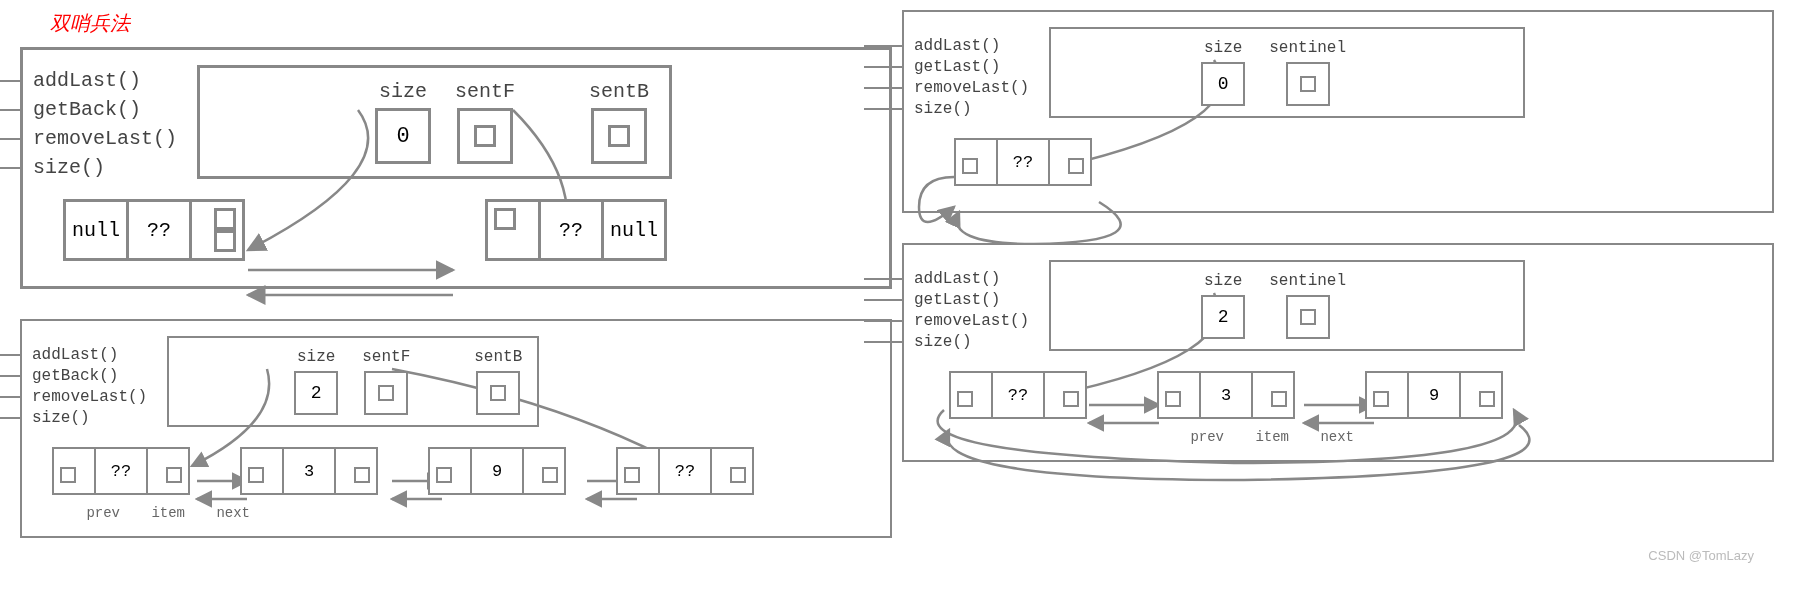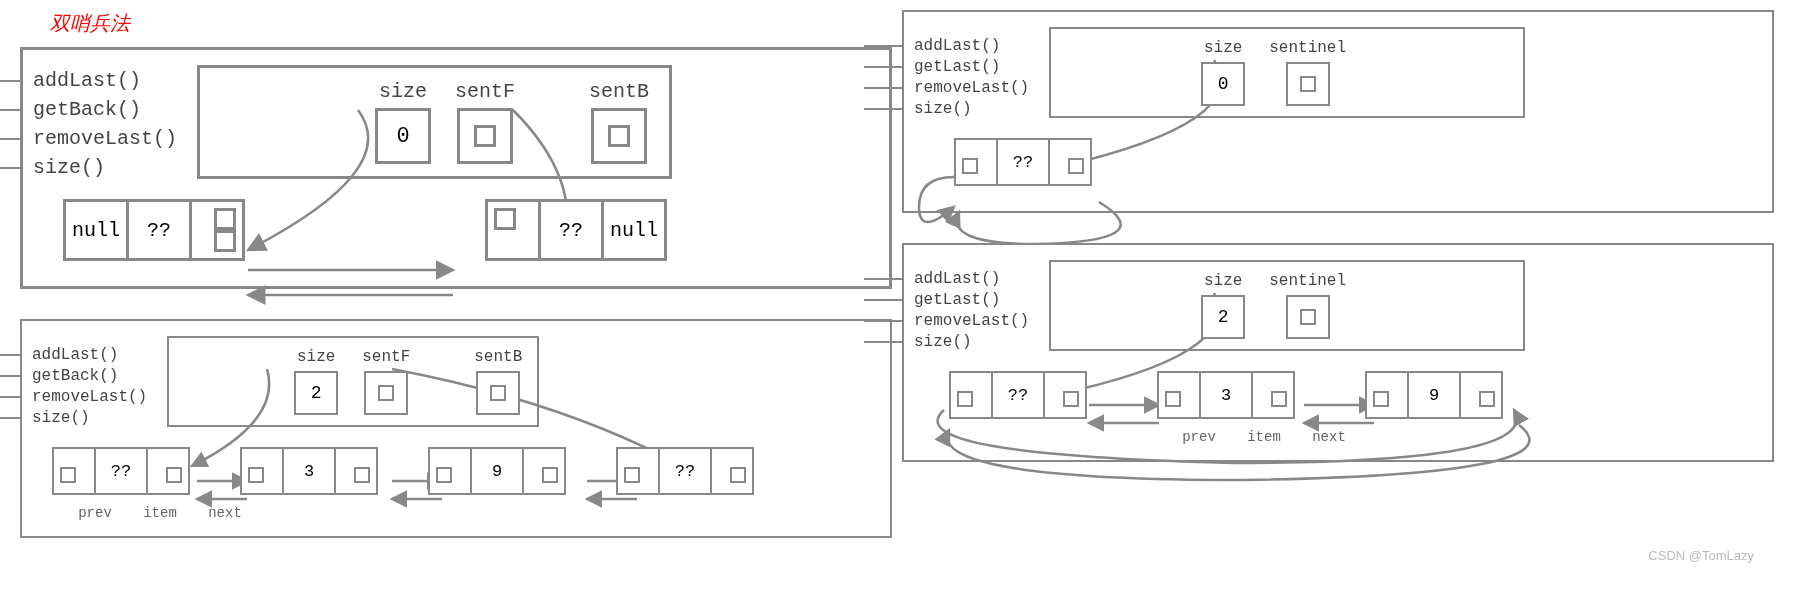--- a/index.html
+++ b/index.html
@@ -35,21 +35,21 @@
 .node .cell:last-child { border-right:none; }
 .node .cell.p { min-width:50px; }
 .node.sm .cell.p { min-width:40px; }
 .cell .ptr { position:absolute; }
 .cell.prev .ptr { left:6px; top:6px; }
 .cell.next .ptr { right:6px; bottom:6px; }
 .cell.prev.mid .ptr { top:18px; }
 .cell.next.mid .ptr { top:18px; }
 
 .nlabels { display:flex; gap:15px; font-size:14px; color:#666; margin-left:38px; }
-.nlabels span { min-width:50px; text-align:center; }
+.nlabels span { min-width:50px; text-align:right; }
 
 .watermark { position:absolute; right:20px; bottom:5px; color:#bbb; font-size:13px; font-family:sans-serif; }
 
 svg.arrows { position:absolute; top:0; left:0; pointer-events:none; }
 svg.arrows path { stroke:#888; stroke-width:2.5; fill:none; }
 svg.arrows .ah { fill:#888; stroke:none; }
 </style>
 </head>
 <body>
 

